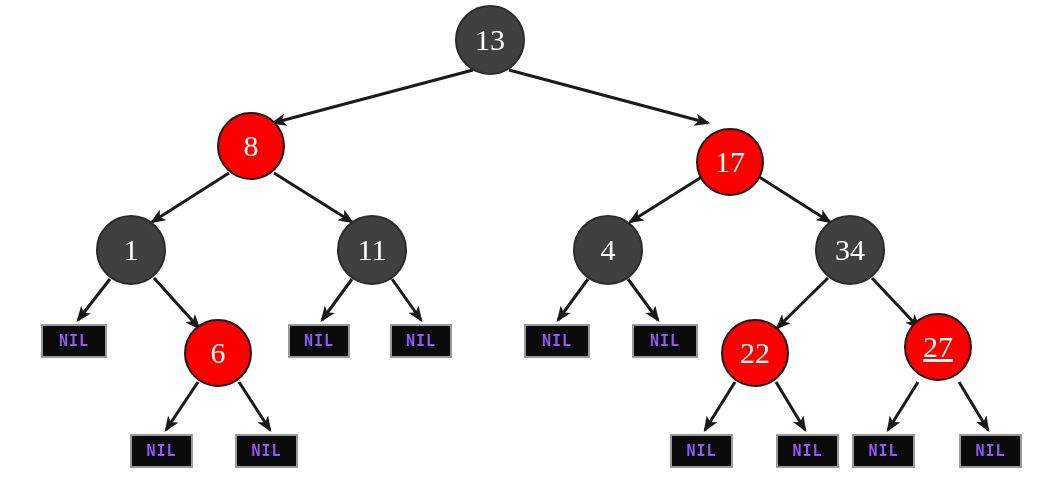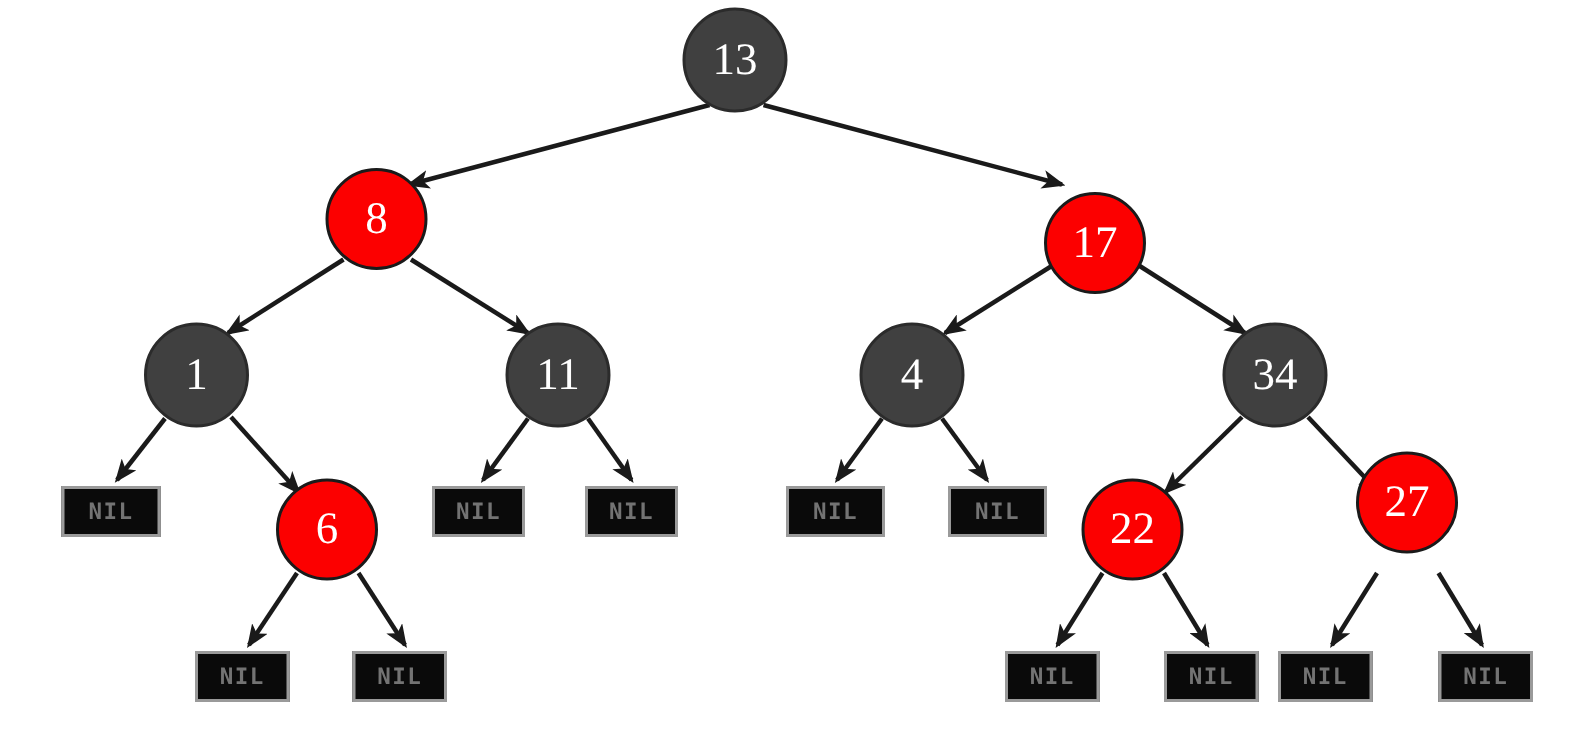--- a/index.html
+++ b/index.html
@@ -48,21 +48,21 @@
     border: 2px solid #1a1a1a;
   }
   .nil {
     position: absolute;
     box-sizing: border-box;
     background: #0a0a0a;
     border: 2px solid #9a9a9a;
     display: flex;
     align-items: center;
     justify-content: center;
-    color: #737373;
+    color: #8b5cf6;
     font-family: "DejaVu Sans Mono", monospace;
     font-size: 15px;
     font-weight: bold;
     letter-spacing: 1px;
     line-height: 1;
     z-index: 3;
   }
 </style>
 </head>
 <body>
@@ -120,21 +120,21 @@
       </div>
       <div class="node black" style="left: 815px; top: 215px; width: 70px; height: 70px;">
         <span>34</span>
       </div>
       <div class="node red" style="left: 184px; top: 319px; width: 68px; height: 68px;">
         <span>6</span>
       </div>
       <div class="node red" style="left: 721px; top: 319px; width: 68px; height: 68px; text-align: right;">
         <span>22</span>
       </div>
-      <div class="node red" style="left: 904px; top: 301px; width: 68px; height: 68px;">
+      <div class="node red" style="left: 904px; top: 313px; width: 68px; height: 68px; text-decoration: underline;">
         <span>27</span>
       </div>
     </div>
   <div id="nil-layer">
       <div class="nil" style="left: 41px; top: 324px; width: 66px; height: 34px;">
         <span>NIL</span>
       </div>
       <div class="nil" style="left: 288px; top: 324px; width: 62px; height: 34px;">
         <span>NIL</span>
       </div>

